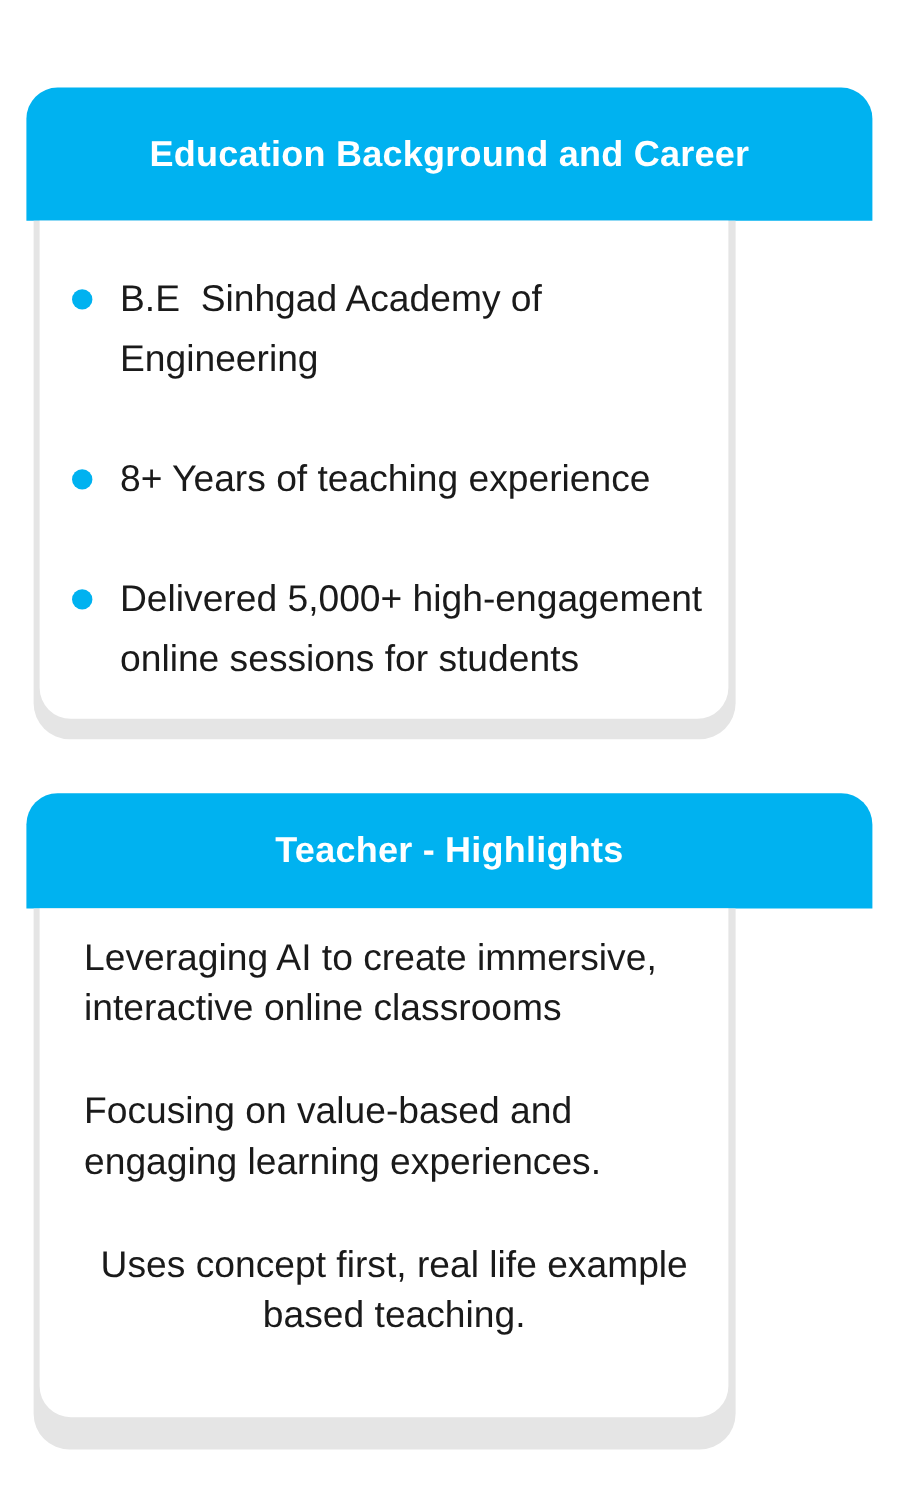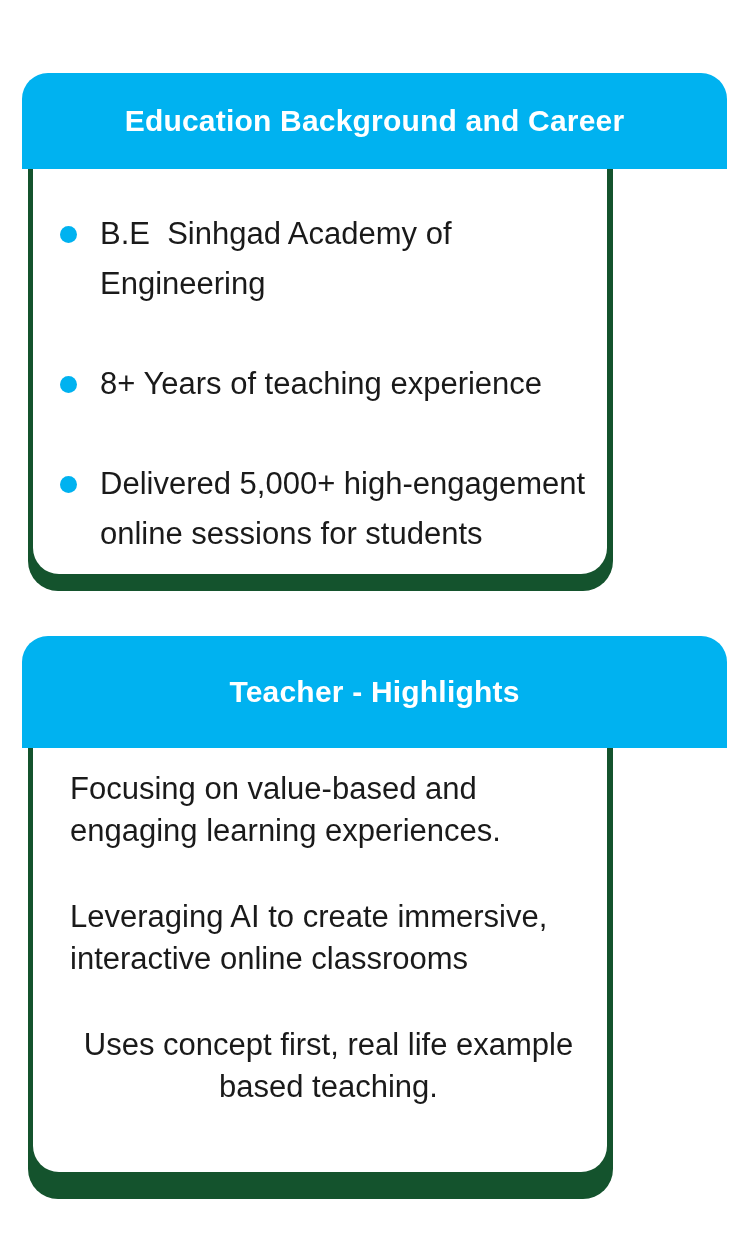--- a/index.html
+++ b/index.html
@@ -14,36 +14,36 @@
   .card-1 { margin-top: 73px; }
   .card-2 { margin-top: 45px; }
 
   .card-header {
     background: #00b2f0;
     border-radius: 26px 26px 0 0;
     display: flex;
     align-items: center;
     justify-content: center;
   }
-  .card-1 .card-header { height: 96px; }
-  .card-2 .card-header { height: 112px; }
+  .card-1 .card-header { height: 111px; }
+  .card-2 .card-header { height: 96px; }
 
   .card-title {
     color: #ffffff;
     font-size: 30px;
     font-weight: bold;
     letter-spacing: 0.2px;
     text-align: center;
   }
 
   
   .card-body-outer {
     width: 585px;
     margin-left: 6px;
-    background: #14532d;
+    background: #e5e5e5;
     border-radius: 0 0 30px 30px;
   }
   .card-1 .card-body-outer { padding: 0 6px 17px 5px; }
   .card-2 .card-body-outer { padding: 0 6px 27px 5px; }
 
   .card-body {
     background: #ffffff;
     border-radius: 0 0 26px 26px;
     color: #1a1a1a;
     font-size: 31px;
@@ -51,21 +51,21 @@
   }
   .card-1 .card-body { padding: 40px 20px 15px 27px; min-height: 338px; }
   .card-2 .card-body { padding: 20px 20px 64px 37px; min-height: 397px; line-height: 42px; }
 
   ul.bullet-list { list-style: none; }
   ul.bullet-list li {
     display: flex;
     align-items: flex-start;
     margin-bottom: 50px;
   }
-  ul.bullet-list li:last-child { margin-bottom: 0; }
+  ul.bullet-list li:last-child { margin-bottom: 10px; }
 
   .bullet-dot {
     flex: 0 0 auto;
     width: 17px;
     height: 17px;
     border-radius: 50%;
     background: #00b2f0;
     margin-top: 17px;
     margin-right: 23px;
   }
@@ -100,18 +100,18 @@
     </div>
   </div>
 </section>
 
 <section class="card card-2">
   <header class="card-header">
     <h2 class="card-title">Teacher - Highlights</h2>
   </header>
   <div class="card-body-outer">
     <div class="card-body">
+      <p class="para">Leveraging AI to create immersive, interactive online classrooms</p>
       <p class="para">Focusing on value-based and engaging learning experiences.</p>
-      <p class="para">Leveraging AI to create immersive, interactive online classrooms</p>
       <p class="para">Uses concept first, real life example based teaching.</p>
     </div>
   </div>
 </section>
 
 </body></html>

